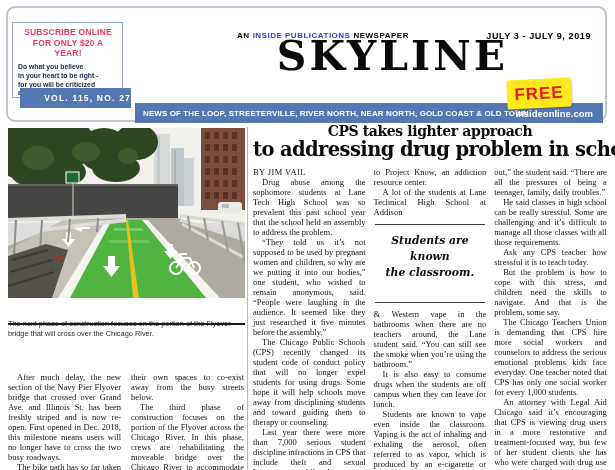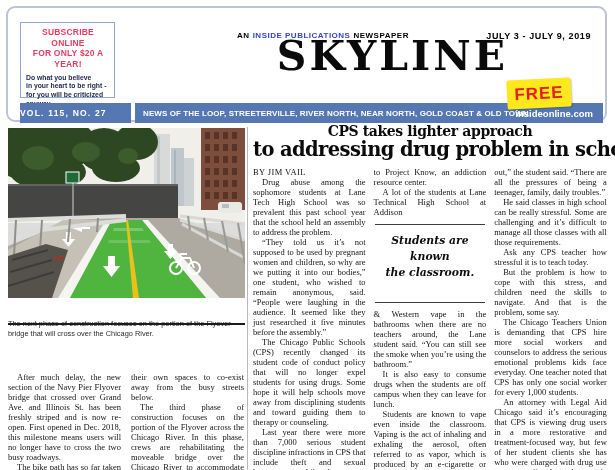--- a/index.html
+++ b/index.html
@@ -4,21 +4,21 @@
 <style>
   * { margin:0; padding:0; box-sizing:border-box; }
   html,body { width:615px; height:470px; overflow:hidden; background:#fff; }
   #page { position:relative; width:615px; height:470px; background:#fff;
           font-family:"Liberation Serif", serif; color:#111; }
 
   
   .header-frame { position:absolute; left:6px; top:6px; width:601px; height:116px;
                   border:2px solid #bcc4d4; border-radius:9px; background:#fff; }
 
-  .subscribe-box { position:absolute; left:12px; top:14px; width:95px; height:76px;
+  .subscribe-box { position:absolute; left:4px; top:14px; width:111px; height:76px;
                    border:1px solid #92a8cc; padding:4px 4px 0 5px; cursor:pointer; }
   .subscribe-head { font-family:"Liberation Sans", sans-serif; font-weight:bold;
                     font-size:8.5px; line-height:1.25; color:#e73c5f; text-align:center;
                     letter-spacing:.2px; }
   .quote { margin-top:4px; font-family:"Liberation Sans", sans-serif; font-weight:bold;
            font-size:6.8px; line-height:1.3; color:#222a4e; }
   .quote-attr { margin-top:3px; text-align:right; font-family:"Liberation Sans", sans-serif;
                 font-weight:bold; font-style:italic; font-size:6.8px; color:#222a4e;
                 padding-right:4px; }
 
@@ -27,22 +27,22 @@
                     letter-spacing:.5px; color:#000; white-space:nowrap; }
   .publisher-line .pub-name { color:#3344cc; margin:0 3px; }
 
   .masthead-title { position:absolute; left:130px; top:28px; width:370px; text-align:right;
                     font-family:"DejaVu Serif", serif; font-weight:bold; font-size:41px;
                     line-height:1.0; letter-spacing:3px; color:#0a0a0a; }
 
   .issue-date { position:absolute; right:14px; top:23px; font-family:"Liberation Sans", sans-serif;
                 font-weight:bold; font-size:9px; letter-spacing:.6px; color:#000; }
 
-  .vol-bar { position:absolute; left:12px; top:95px; width:111px; height:20px; background:#5577b2;
-             display:flex; align-items:center; justify-content:flex-start; }
+  .vol-bar { position:absolute; left:12px; top:80px; width:111px; height:20px; background:#5577b2;
+             display:flex; align-items:center; justify-content:flex-end; }
   .vol-bar span { font-family:"Liberation Sans", sans-serif; font-weight:bold; font-size:8.5px;
                   letter-spacing:1.2px; color:#fff; }
   .tag-bar { position:absolute; left:127px; top:95px; width:468px; height:20px; background:#5577b2;
              display:flex; align-items:center; }
   .tag-bar .tagline { font-family:"Liberation Sans", sans-serif; font-weight:bold; font-size:8px;
                       letter-spacing:.1px; color:#fff; padding-left:0; white-space:nowrap;margin-left:8px; }
   .tag-bar .website { position:absolute; right:10px; font-family:"Liberation Sans", sans-serif;
                       font-weight:bold; font-size:9.5px; color:#fff; cursor:pointer; }
 
   .free-badge { position:absolute; left:507px; top:79px; width:64px; height:29px; background:#ffe81c;

